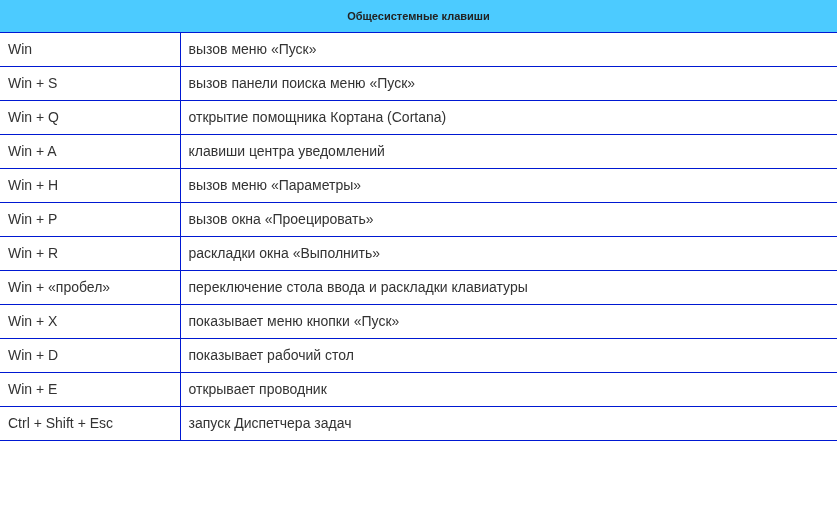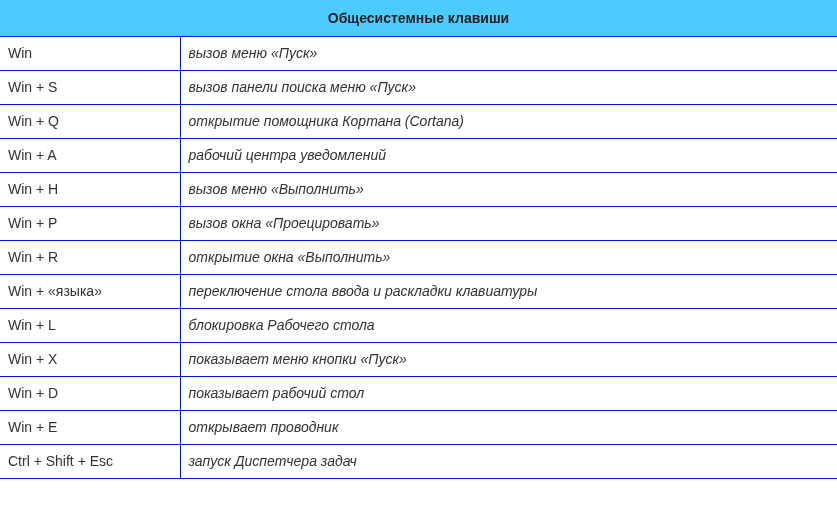--- a/index.html
+++ b/index.html
@@ -11,42 +11,41 @@
       width: 837px;
     }
     .table {
       width: 100%;
       border-collapse: collapse;
     }
     .header-row th {
       background: #4ccbff;
       text-align: center;
       font-weight: bold;
-      font-size: 14px;
+      font-size: 11px;
       padding: 10px 8px;
       border: 1px solid #0018d2;
       border-top: none;
       border-left: none;
       border-right: none;
       color: #222;
     }
     .table td {
       border: 1px solid #0018d2;
       border-top: none;
       padding: 6px 10px 6px 8px;
       vertical-align: middle;
       line-height: 1.5;
     }
     .table tr td:first-child {
       border-left: none;
       width: 180px;
     }
     .table tr td:last-child {
       border-right: none;
-      font-style: italic;
     }
     .key-cell {
       font-weight: normal;
     }
   </style>
 </head>
 <body>
 
 <table class="table">
   <thead>
@@ -62,41 +61,37 @@
       <tr>
         <td class="key-cell">Win + S</td>
         <td>вызов панели поиска меню «Пуск»</td>
       </tr>
       <tr>
         <td class="key-cell">Win + Q</td>
         <td>открытие помощника Кортана (Cortana)</td>
       </tr>
       <tr>
         <td class="key-cell">Win + A</td>
-        <td>рабочий центра уведомлений</td>
+        <td>клавиши центра уведомлений</td>
       </tr>
       <tr>
         <td class="key-cell">Win + H</td>
-        <td>вызов меню «Выполнить»</td>
+        <td>вызов меню «Параметры»</td>
       </tr>
       <tr>
         <td class="key-cell">Win + P</td>
         <td>вызов окна «Проецировать»</td>
       </tr>
       <tr>
         <td class="key-cell">Win + R</td>
-        <td>открытие окна «Выполнить»</td>
+        <td>раскладки окна «Выполнить»</td>
       </tr>
       <tr>
-        <td class="key-cell">Win + «языка»</td>
+        <td class="key-cell">Win + «пробел»</td>
         <td>переключение стола ввода и раскладки клавиатуры</td>
-      </tr>
-      <tr>
-        <td class="key-cell">Win + L</td>
-        <td>блокировка Рабочего стола</td>
       </tr>
       <tr>
         <td class="key-cell">Win + X</td>
         <td>показывает меню кнопки «Пуск»</td>
       </tr>
       <tr>
         <td class="key-cell">Win + D</td>
         <td>показывает рабочий стол</td>
       </tr>
       <tr>

